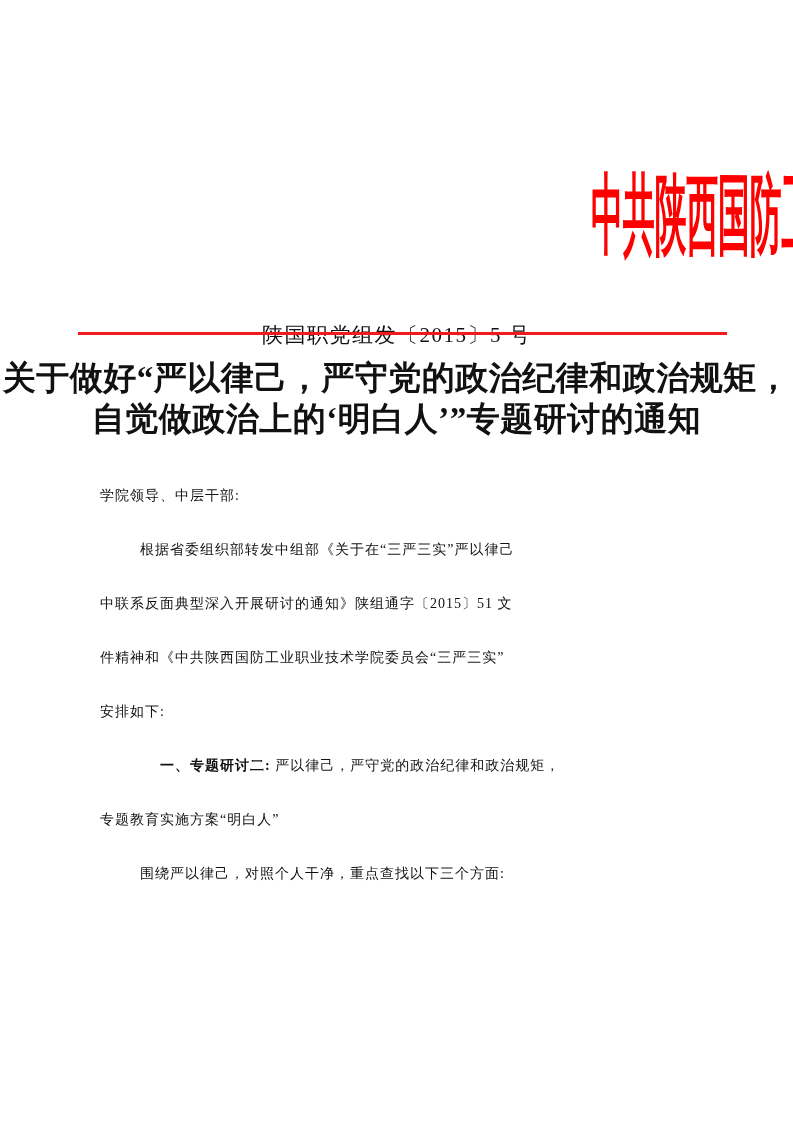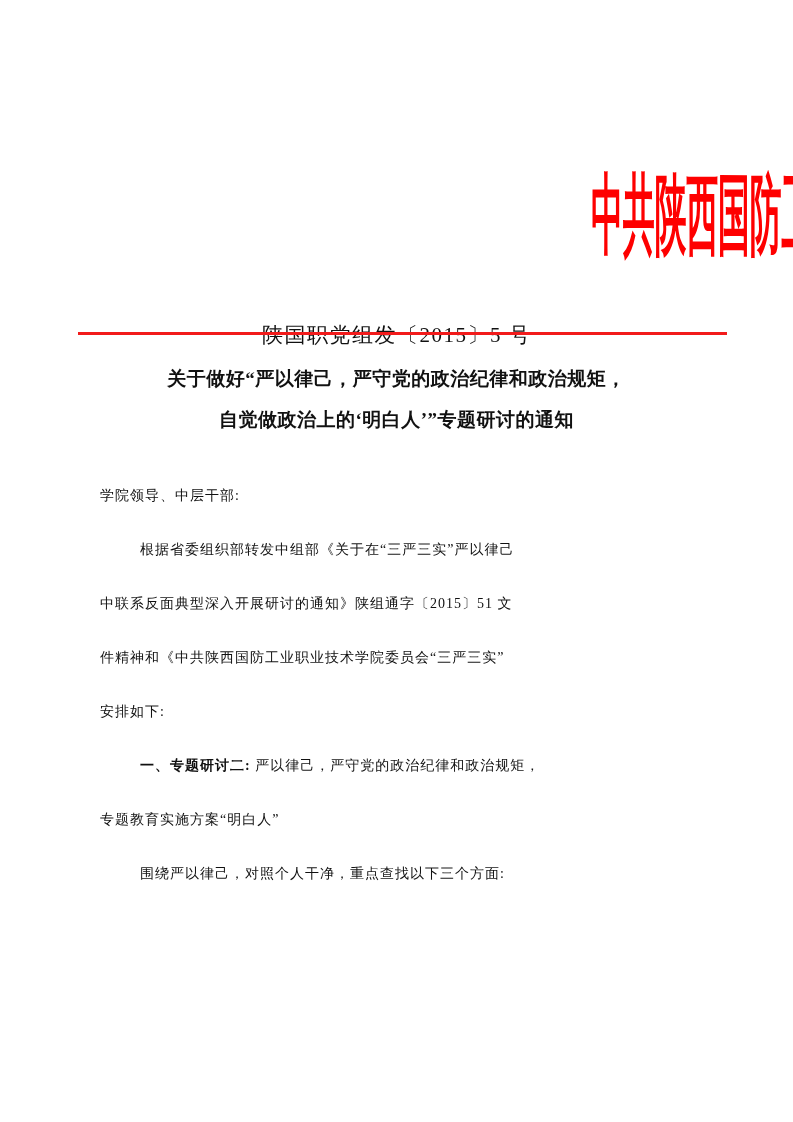--- a/index.html
+++ b/index.html
@@ -56,38 +56,38 @@
     height: 3px;
   }
   
   .doc-title {
     position: absolute;
     top: 358px;
     left: 0;
     width: 100%;
     text-align: center;
     font-weight: bold;
-    font-size: 19px;
+    font-size: 33px;
     line-height: 41px;
     letter-spacing: 0.5px;
   }
   .doc-title .t-line { white-space: nowrap; }
   
   .body-text {
     position: absolute;
     top: 469px;
     left: 100px;
     width: 620px;
     font-size: 14px;
     line-height: 54px;
     letter-spacing: 1px;
   }
   .body-text .line { white-space: nowrap; }
   .body-text .indent { text-indent: 40px; }
-  .bold-lead { font-weight: bold; }
+  .bold-lead { font-weight: bold; margin-left: 20px; }
 </style>
 </head>
 <body>
 
 <div class="page" style="background: rgb(255, 255, 255); color: rgb(17, 17, 17);">
 
   <div class="org-title-wrap">
     <span class="org-title" style="color: rgb(254, 0, 0);">中共陕西国防工业职业技术学院委员会处室文件</span>
   </div>
 

